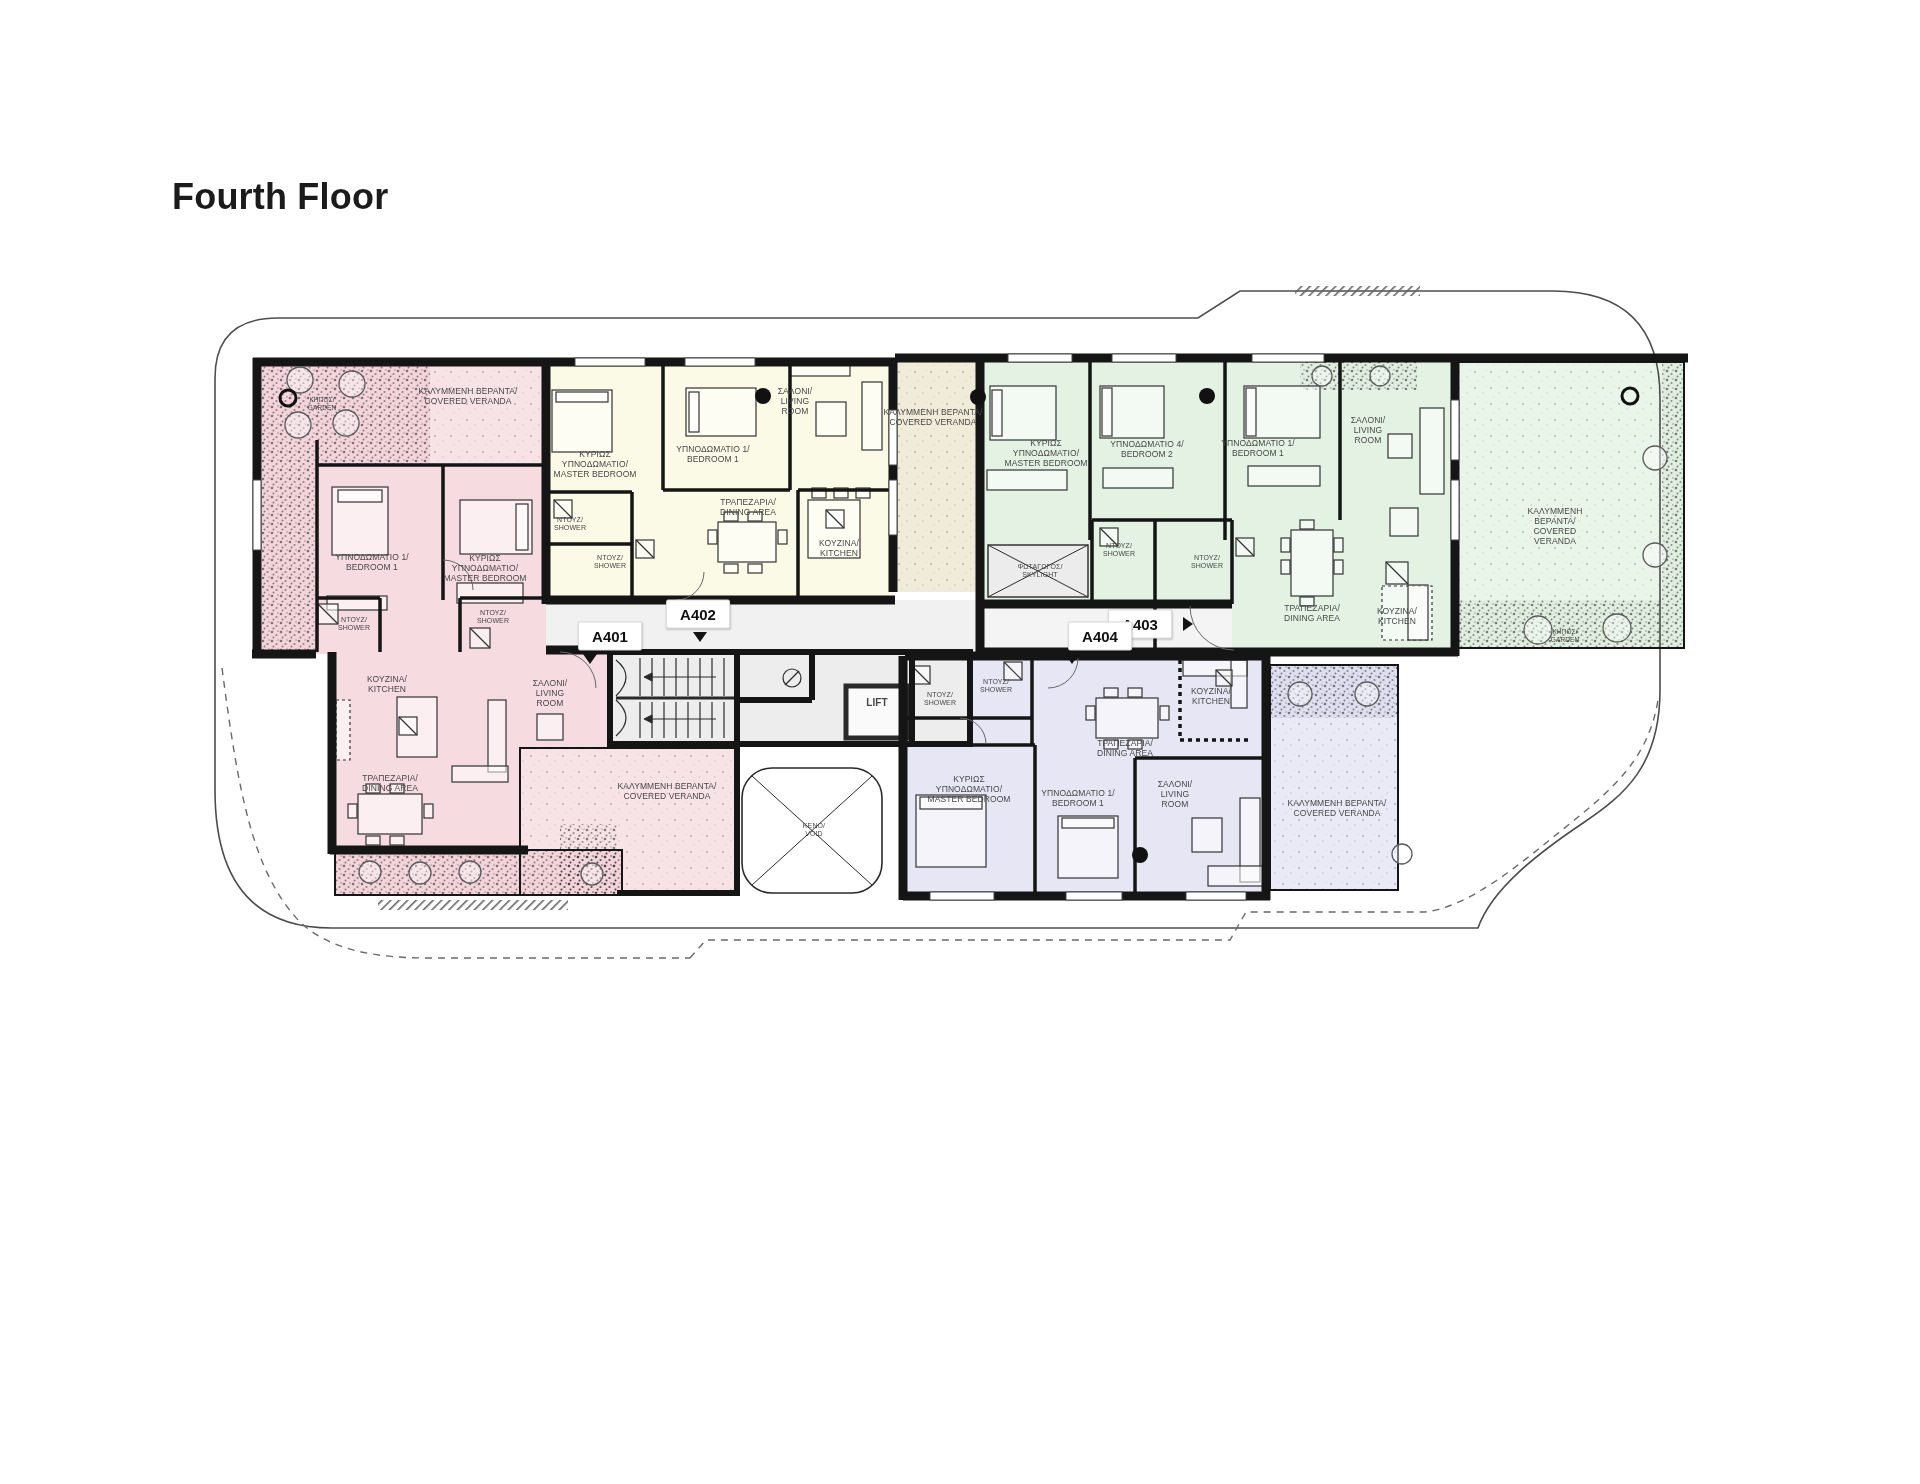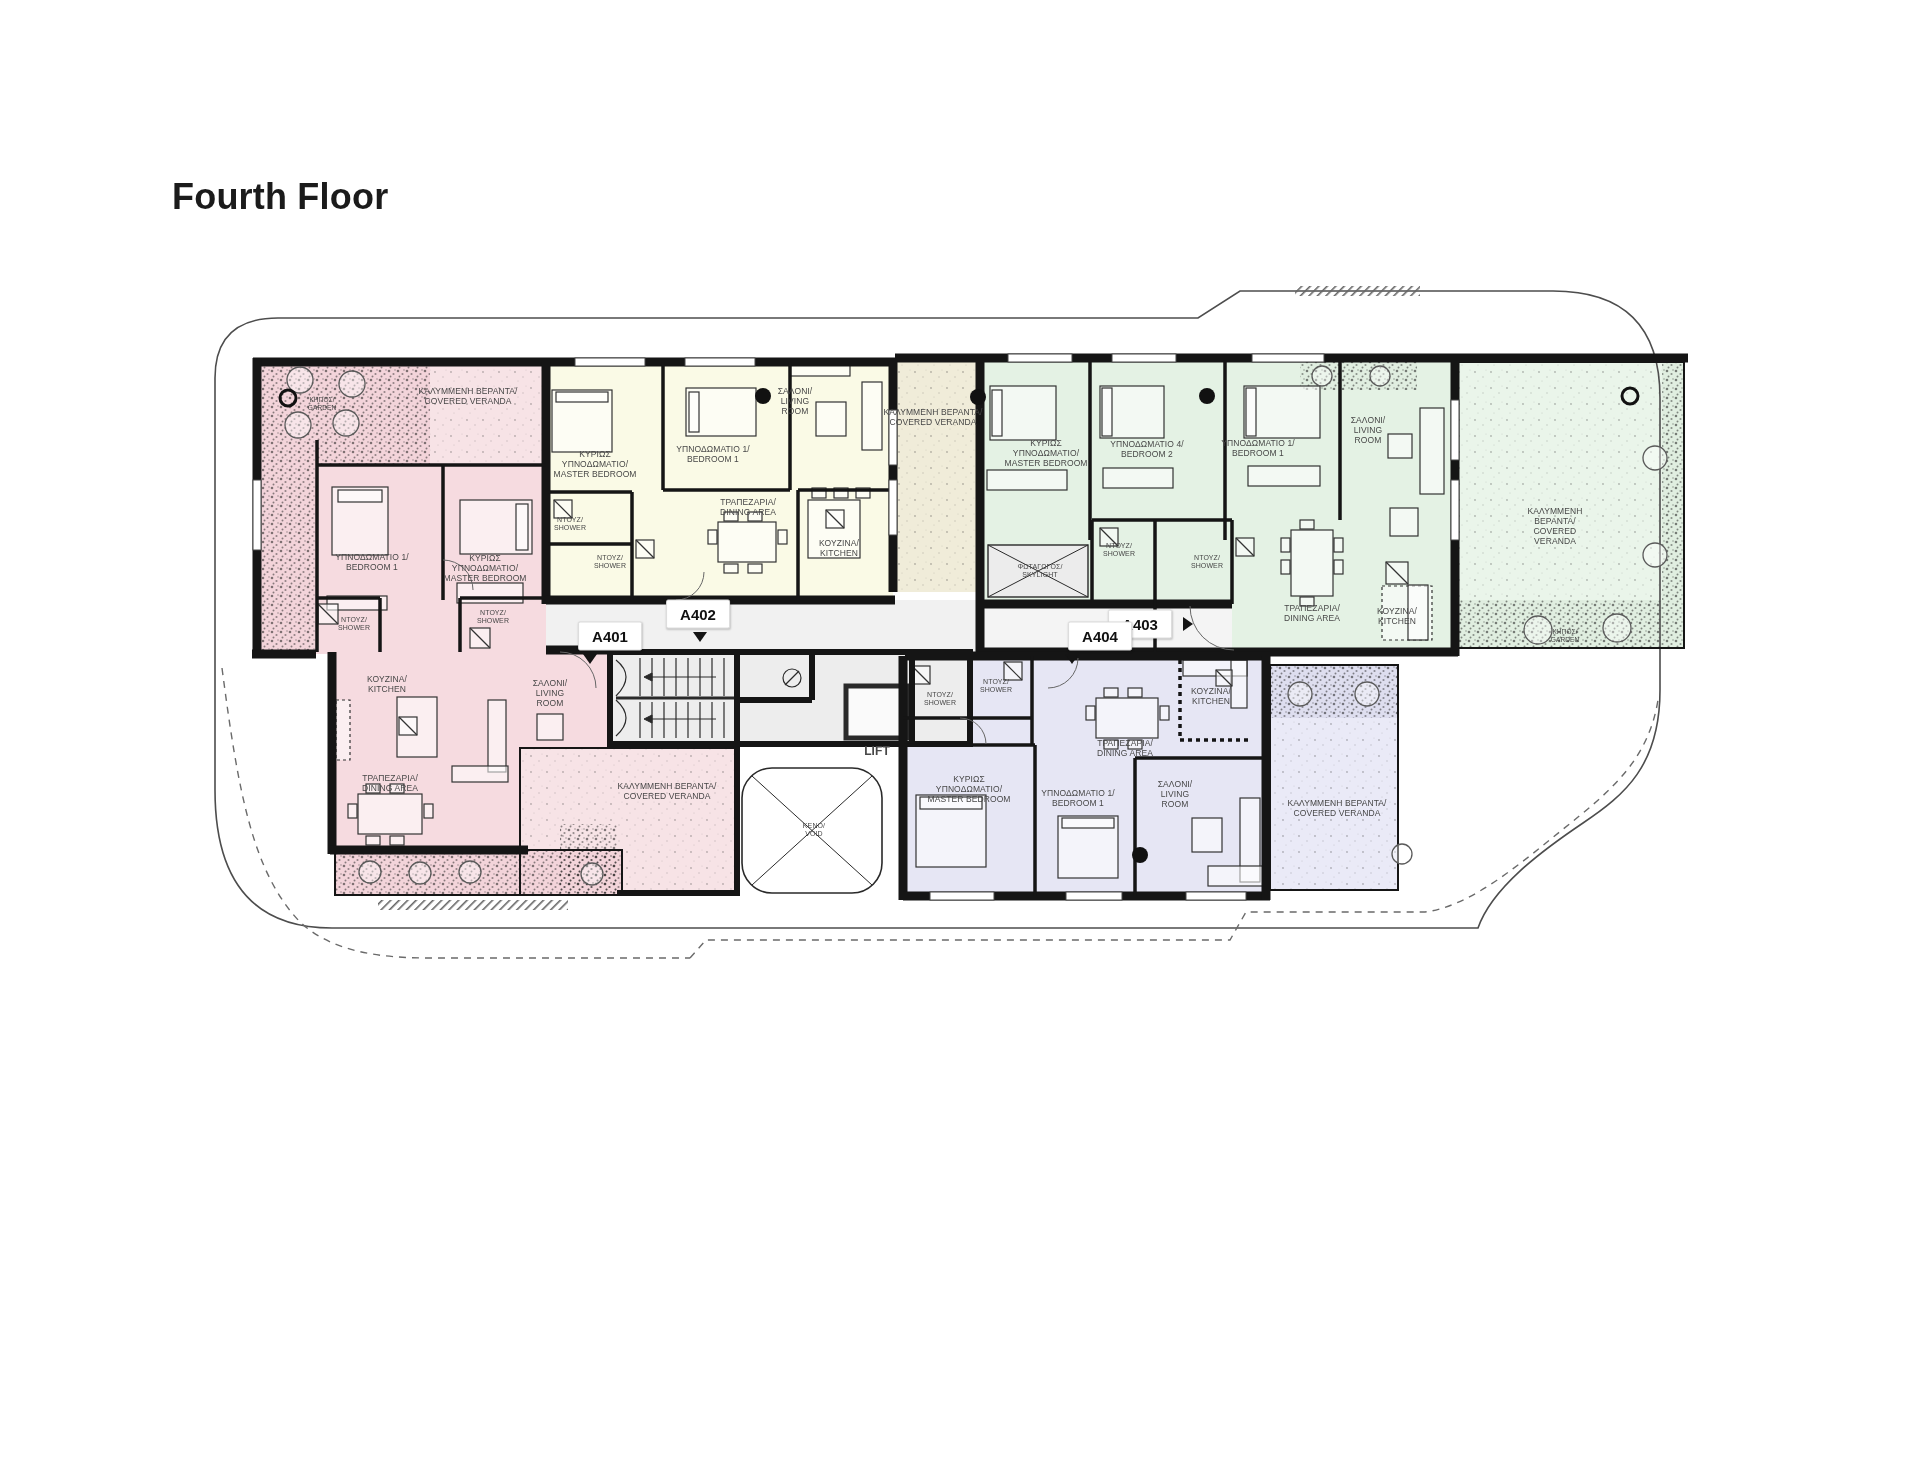--- a/index.html
+++ b/index.html
@@ -444,21 +444,21 @@
       <div class="room-label" style="left: 1125px; top: 748px;">ΤΡΑΠΕΖΑΡΙΑ/
 DINING AREA</div>
       <div class="room-label" style="left: 1211px; top: 696px;">ΚΟΥΖΙΝΑ/
 KITCHEN</div>
       <div class="room-label" style="left: 940px; top: 699px; font-size: 7px;">ΝΤΟΥΖ/
 SHOWER</div>
       <div class="room-label" style="left: 996px; top: 686px; font-size: 7px;">ΝΤΟΥΖ/
 SHOWER</div>
       <div class="room-label" style="left: 1337px; top: 808px;">ΚΑΛΥΜΜΕΝΗ ΒΕΡΑΝΤΑ/
 COVERED VERANDA</div>
-      <div class="room-label" style="left: 877px; top: 703px; font-size: 12px; font-weight: 700; margin-top: 48px;">LIFT</div>
+      <div class="room-label" style="left: 877px; top: 703px; font-size: 10px; font-weight: 700;">LIFT</div>
       <div class="room-label" style="left: 814px; top: 830px; font-size: 7px;">ΚΕΝΟ/
 VOID</div>
       <div class="unit-badge" style="left: 610px; top: 636px;">A401</div>
       <div class="badge-arrow down" style="left: 590px; top: 659px;"></div>
       <div class="unit-badge" style="left: 698px; top: 614px;">A402</div>
       <div class="badge-arrow down" style="left: 700px; top: 637px;"></div>
       <div class="unit-badge" style="left: 1140px; top: 624px; text-align: right;">A403</div>
       <div class="badge-arrow right" style="left: 1188px; top: 624px;"></div>
       <div class="unit-badge" style="left: 1100px; top: 636px;">A404</div>
       <div class="badge-arrow down" style="left: 1072px; top: 659px;"></div>

